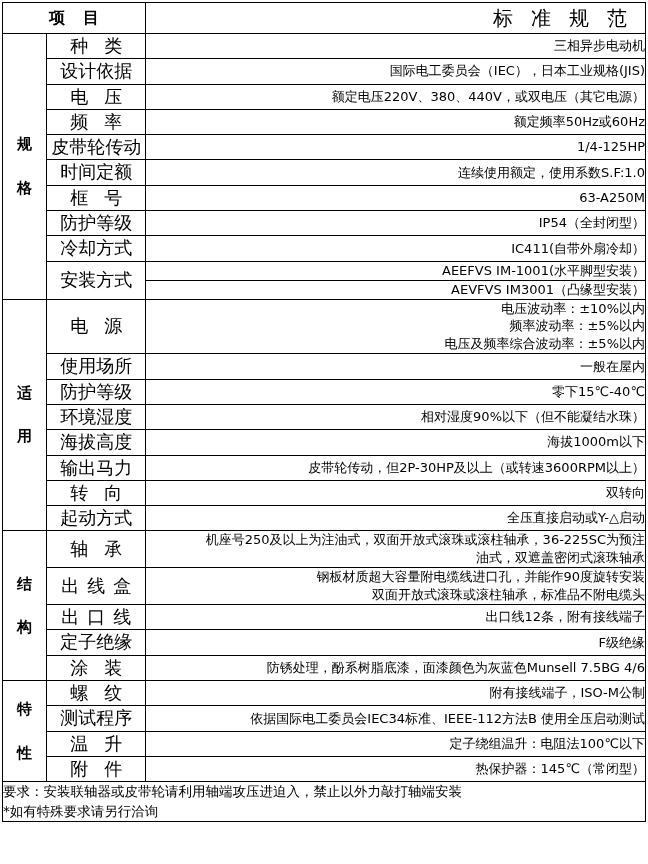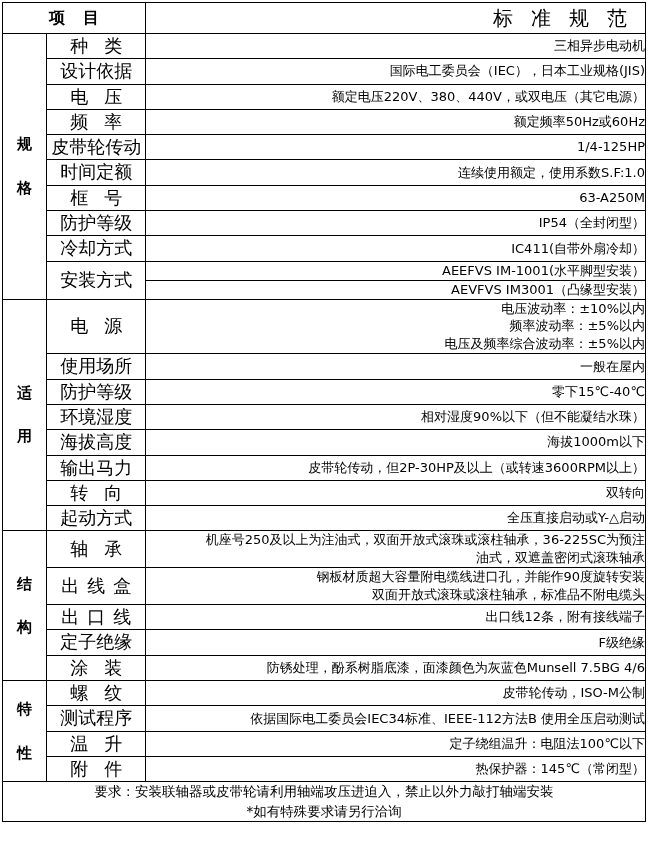--- a/index.html
+++ b/index.html
@@ -86,21 +86,21 @@
   
   .val {
     text-align: right;
     font-size: 13px;
     padding: 3px 2px 3px 5px;
     line-height: 1.38;
     white-space: pre-line;
   }
 
   .note {
-    text-align: center;
+    text-align: left;
     font-size: 13.5px;
     padding: 3px 2px 3px 3px;
     line-height: 1.45;
     white-space: pre-line;
     border-top: 1px solid #000;
   }
   .note-cell { border: 1px solid #000; }
 </style>
 </head>
 <body>
@@ -235,21 +235,21 @@
           <td class="val">防锈处理，酚系树脂底漆，面漆颜色为灰蓝色Munsell 7.5BG 4/6</td>
         </tr>
         <tr>
           <td class="cat" rowspan="4">
             <div class="cat-inner">
               <span class="ch">特</span>
               <span class="ch">性</span>
             </div>
           </td>
           <td class="item sp2">螺纹</td>
-          <td class="val">皮带轮传动，ISO-M公制</td>
+          <td class="val">附有接线端子，ISO-M公制</td>
         </tr>
         <tr>
           <td class="item sp0">测试程序</td>
           <td class="val">依据国际电工委员会IEC34标准、IEEE-112方法B 使用全压启动测试</td>
         </tr>
         <tr>
           <td class="item sp2">温升</td>
           <td class="val">定子绕组温升：电阻法100℃以下</td>
         </tr>
         <tr>

